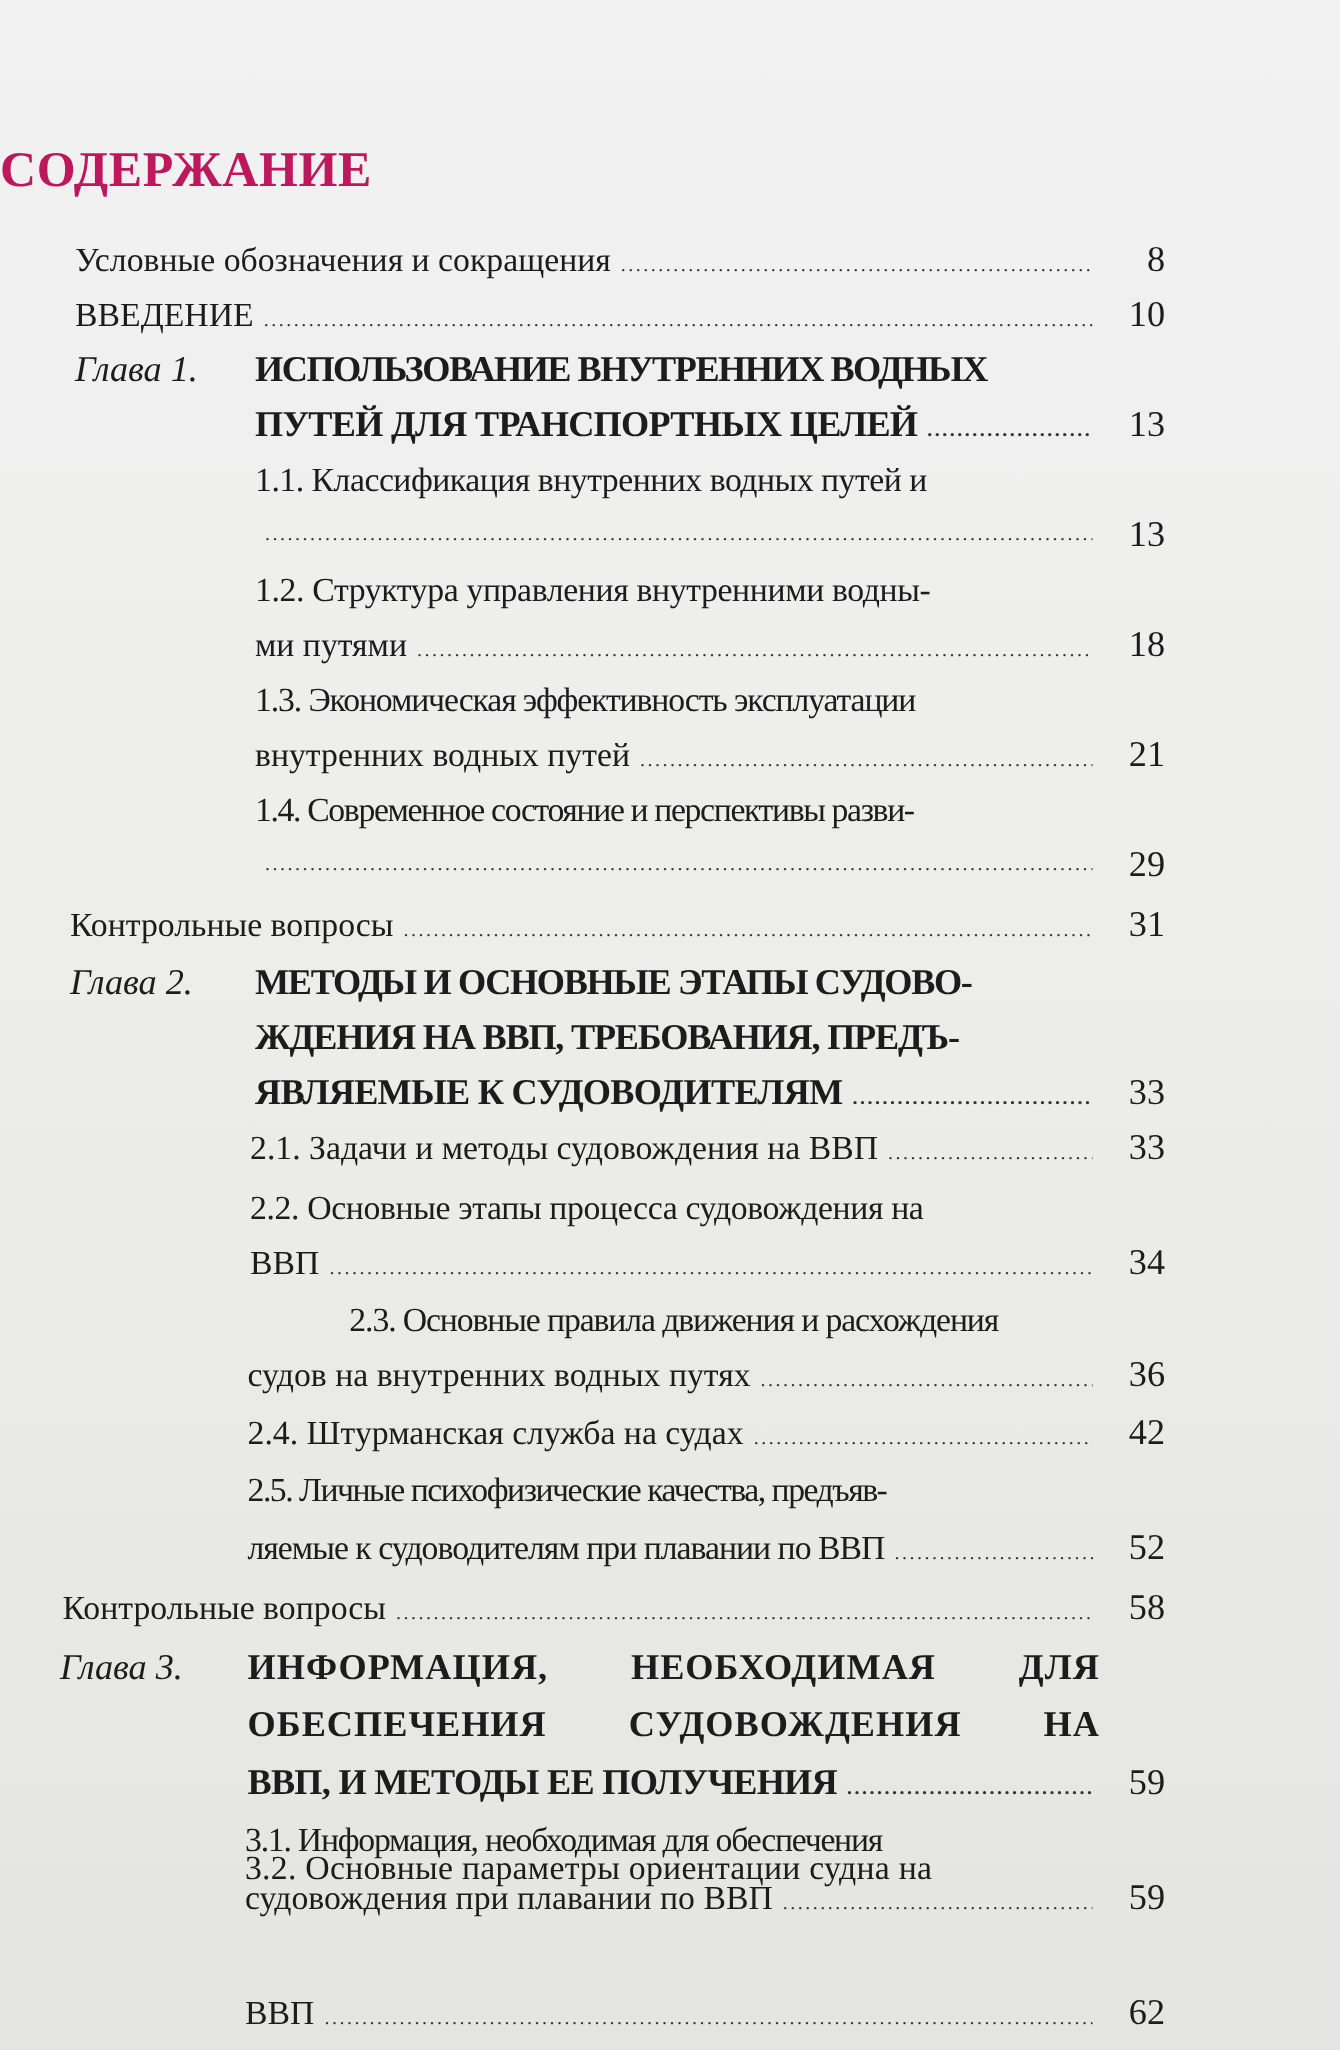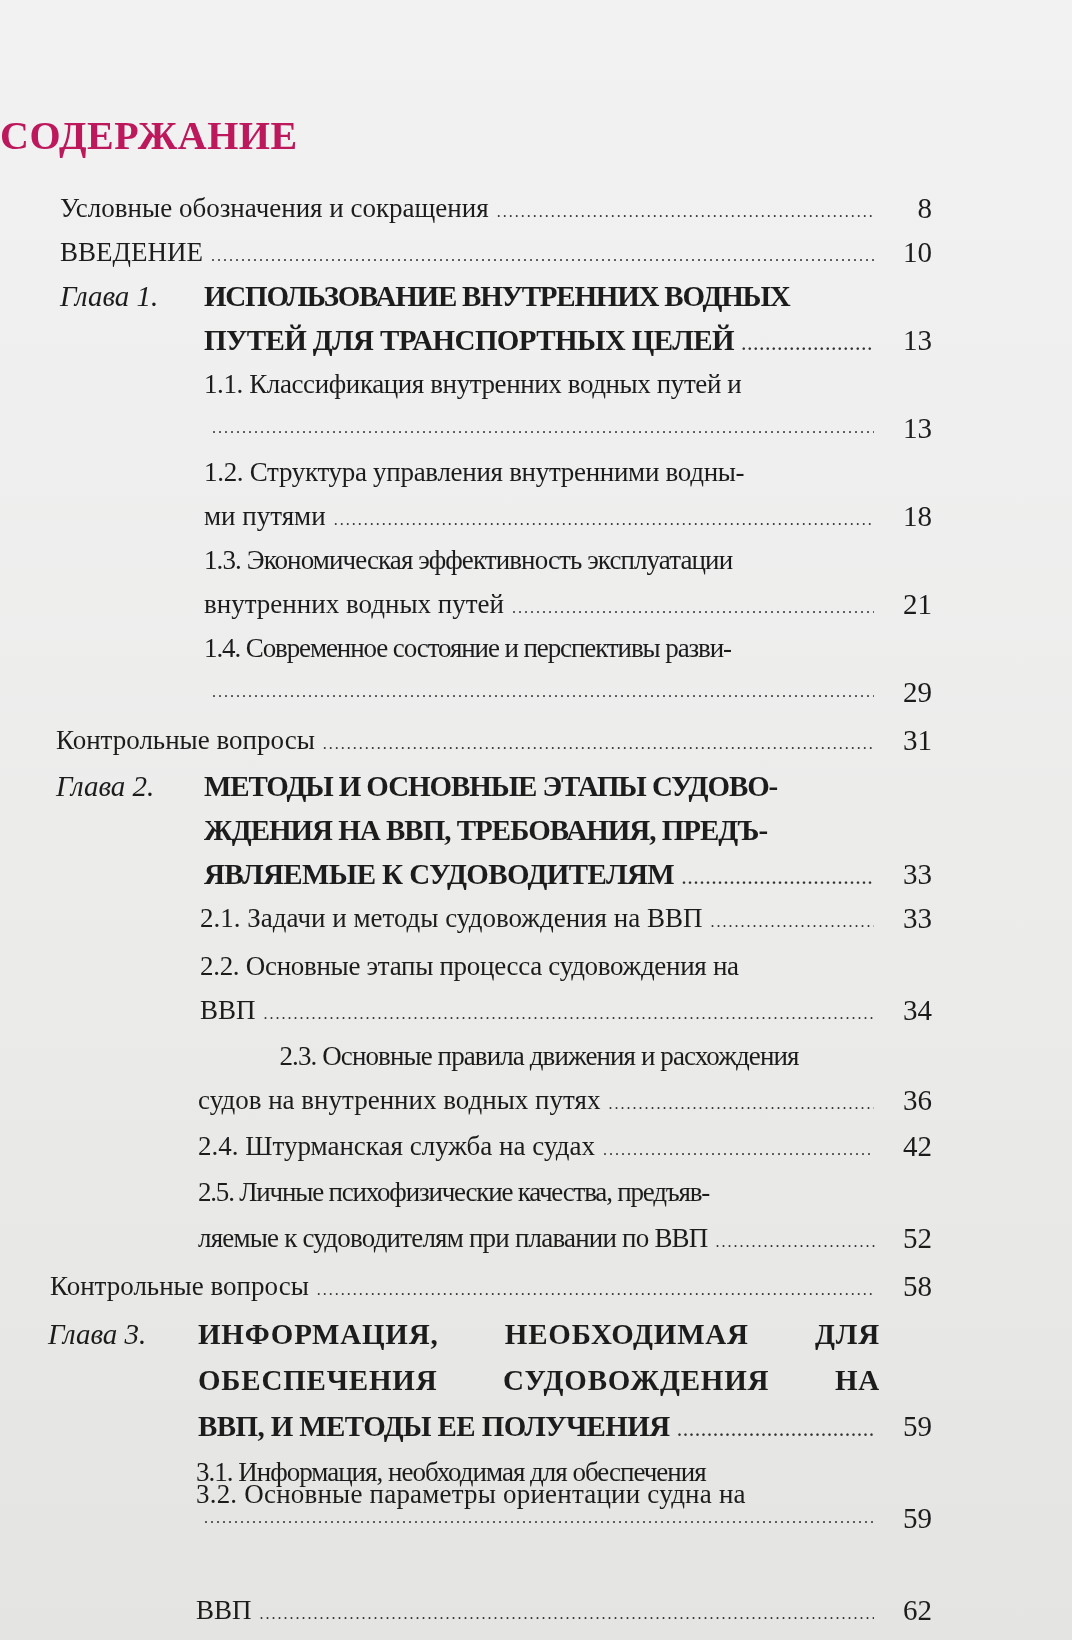--- a/index.html
+++ b/index.html
@@ -177,20 +177,21 @@
   <div class="line bold" style="top:1404px;left:198px;width:682px;">
     <span class="txt" style="letter-spacing:-0.6px">ВВП, И МЕТОДЫ ЕЕ ПОЛУЧЕНИЯ</span>
       <span class="dots"></span>
   </div>
   <div class="pg" style="top:1404px;">59</div>
 
   <div class="line" style="top:1450px;left:196px;width:684px;">
     <span class="txt" style="letter-spacing:-1.0px">3.1. Информация, необходимая для обеспечения</span>
   </div>
   <div class="line" style="top:1496px;left:196px;width:684px;">
+    <span class="txt">судовождения при плавании по ВВП</span>
       <span class="dots"></span>
   </div>
   <div class="pg" style="top:1496px;">59</div>
 
   <div class="line" style="top:1472px;left:196px;width:684px;">
     <span class="txt" style="letter-spacing:0.2px">3.2. Основные параметры ориентации судна на</span>
   </div>
   <div class="line" style="top:1588px;left:196px;width:684px;">
     <span class="txt">ВВП</span>
       <span class="dots"></span>

